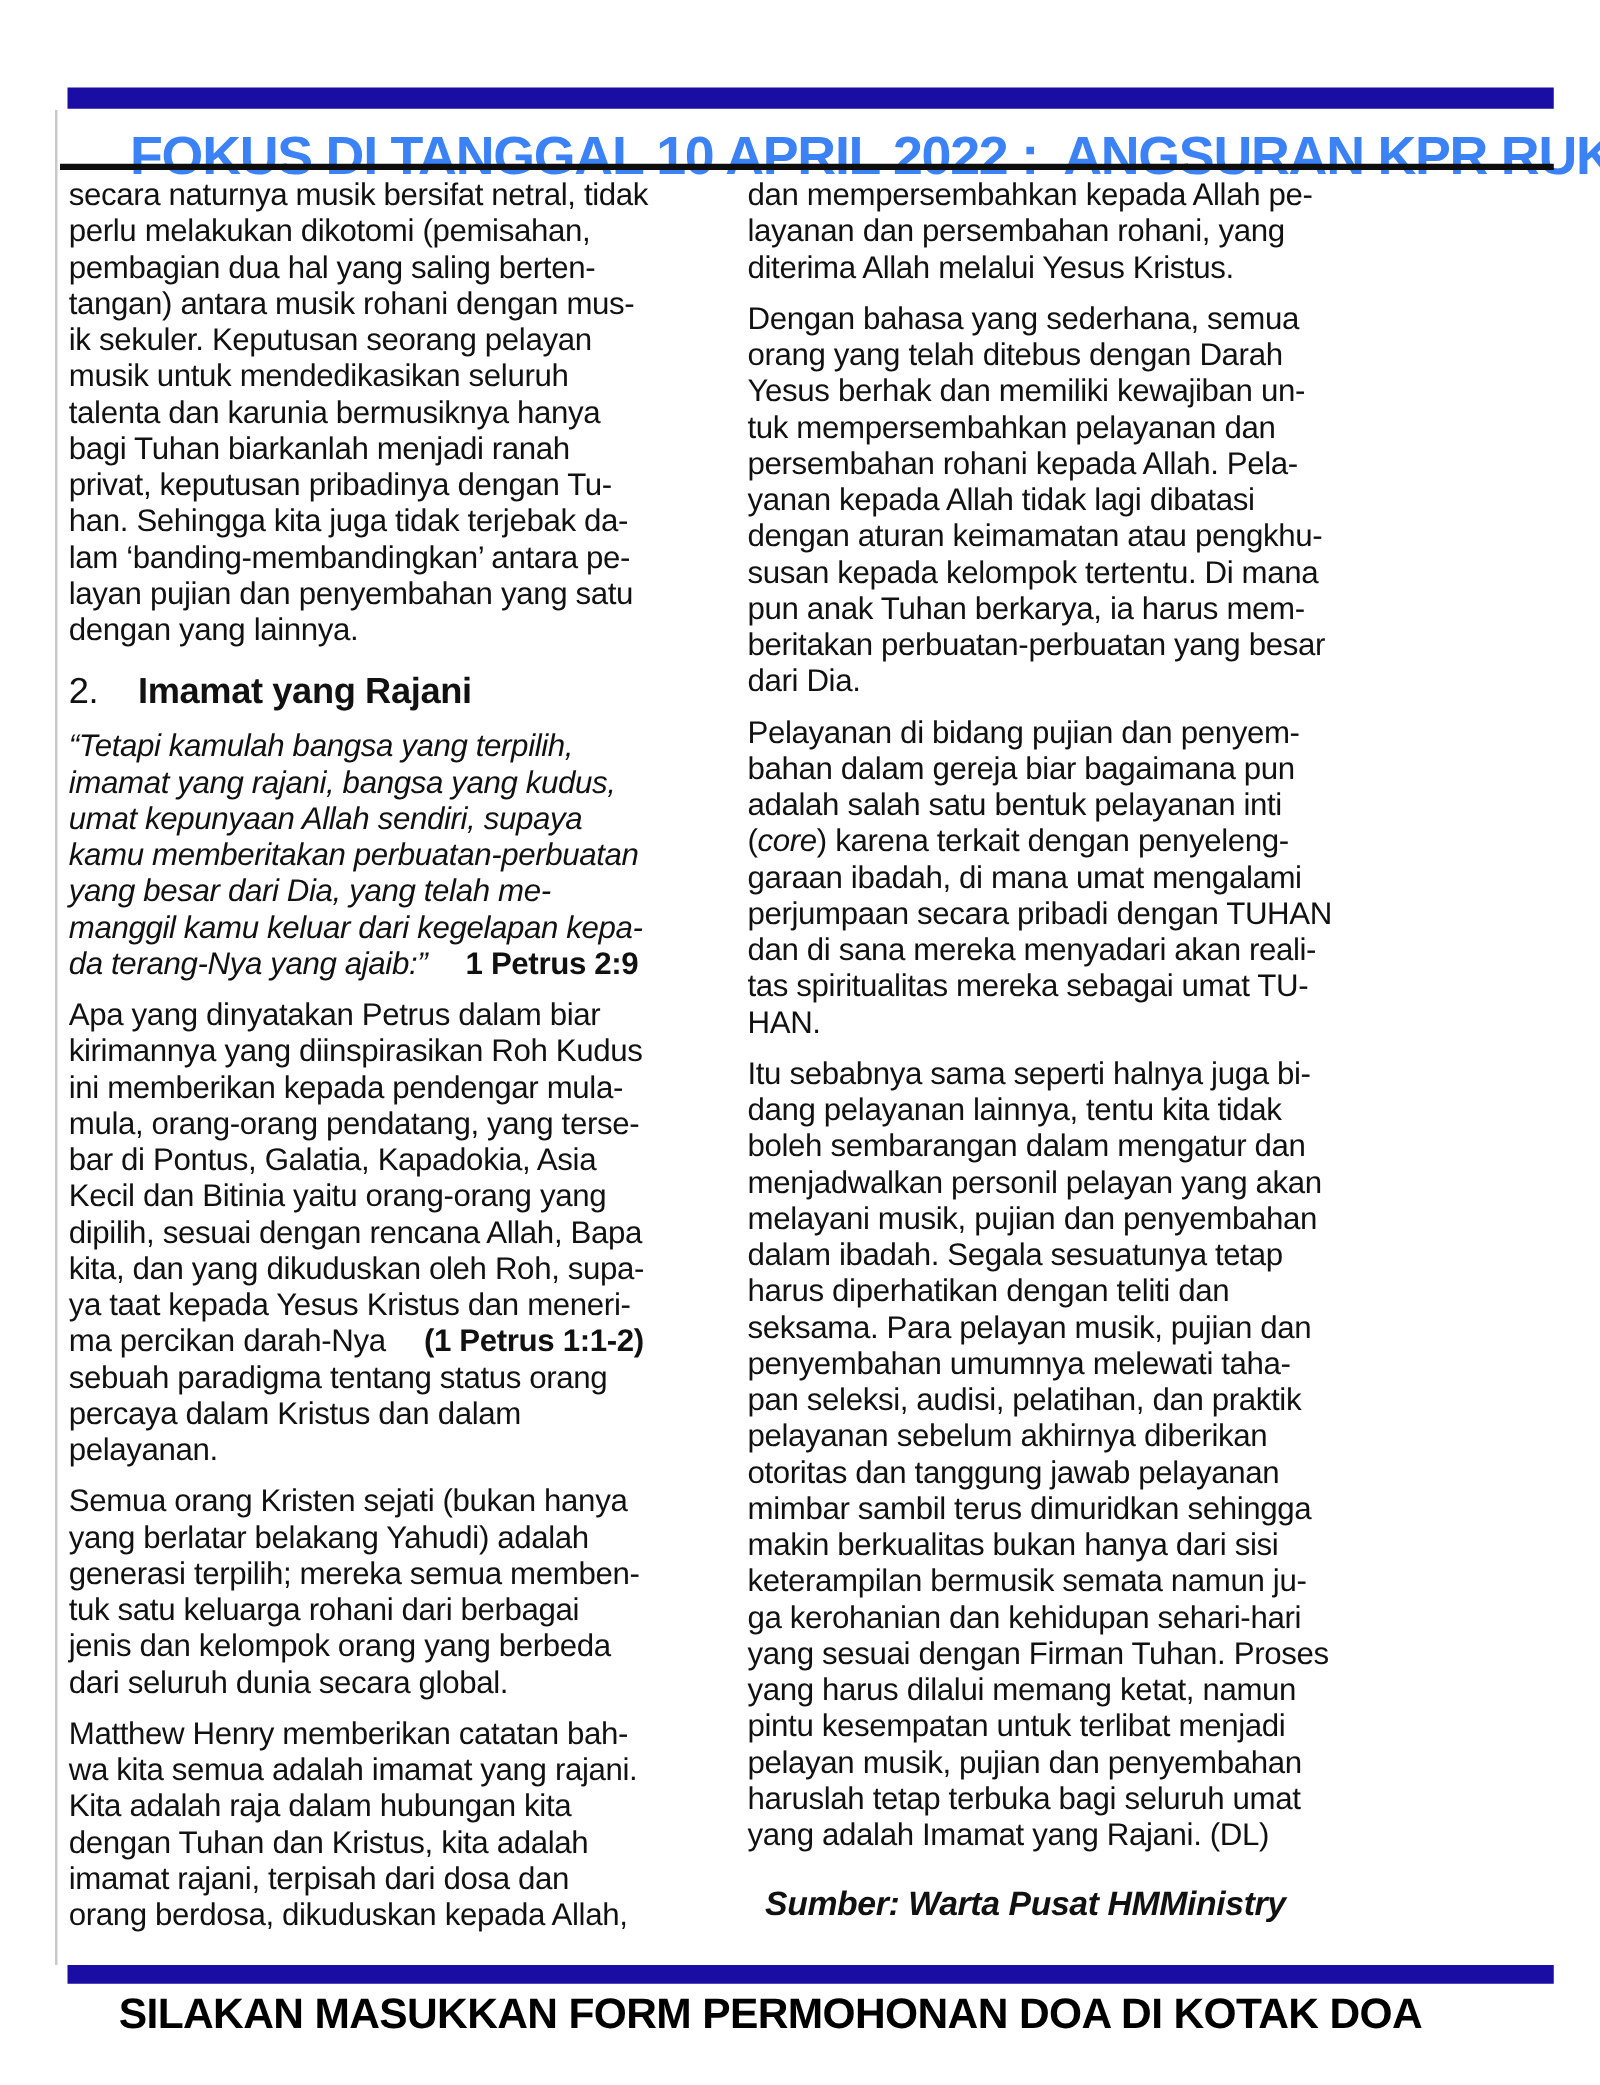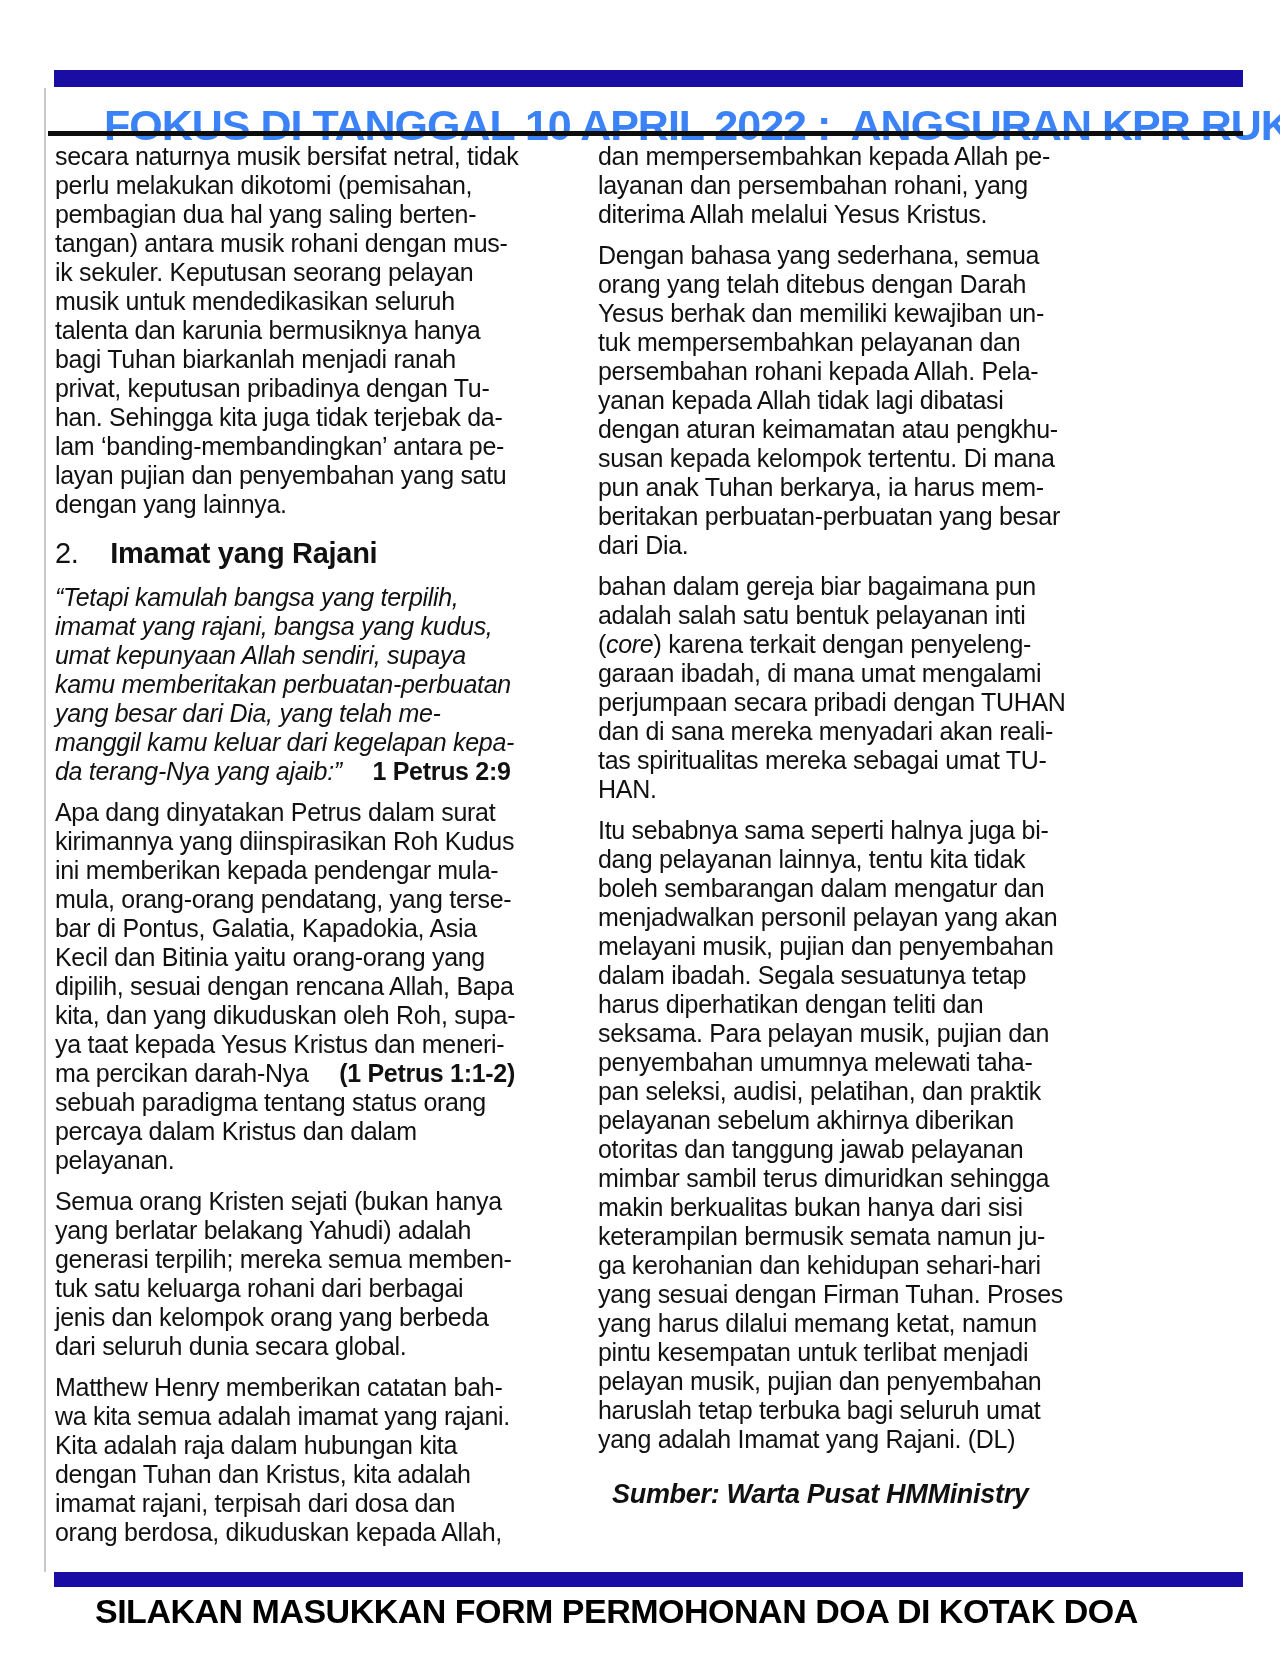--- a/index.html
+++ b/index.html
@@ -97,21 +97,21 @@
       <div class="block quote">
         <div class="line">“Tetapi kamulah bangsa yang terpilih,</div>
         <div class="line">imamat yang rajani, bangsa yang kudus,</div>
         <div class="line">umat kepunyaan Allah sendiri, supaya</div>
         <div class="line">kamu memberitakan perbuatan-perbuatan</div>
         <div class="line">yang besar dari Dia, yang telah me-</div>
         <div class="line">manggil kamu keluar dari kegelapan kepa-</div>
         <div class="line"><span class="seg-i">da terang-Nya yang ajaib:” </span><span class="seg-b">1 Petrus 2:9</span></div>
       </div>
       <div class="block paragraph">
-        <div class="line">Apa dang dinyatakan Petrus dalam surat</div>
+        <div class="line">Apa yang dinyatakan Petrus dalam biar</div>
         <div class="line">kirimannya yang diinspirasikan Roh Kudus</div>
         <div class="line">ini memberikan kepada pendengar mula-</div>
         <div class="line">mula, orang-orang pendatang, yang terse-</div>
         <div class="line">bar di Pontus, Galatia, Kapadokia, Asia</div>
         <div class="line">Kecil dan Bitinia yaitu orang-orang yang</div>
         <div class="line">dipilih, sesuai dengan rencana Allah, Bapa</div>
         <div class="line">kita, dan yang dikuduskan oleh Roh, supa-</div>
         <div class="line">ya taat kepada Yesus Kristus dan meneri-</div>
         <div class="line"><span class="seg-r">ma percikan darah-Nya </span><span class="seg-b">(1 Petrus 1:1-2)</span></div>
         <div class="line">sebuah paradigma tentang status orang</div>
@@ -148,20 +148,21 @@
         <div class="line">tuk mempersembahkan pelayanan dan</div>
         <div class="line">persembahan rohani kepada Allah. Pela-</div>
         <div class="line">yanan kepada Allah tidak lagi dibatasi</div>
         <div class="line">dengan aturan keimamatan atau pengkhu-</div>
         <div class="line">susan kepada kelompok tertentu. Di mana</div>
         <div class="line">pun anak Tuhan berkarya, ia harus mem-</div>
         <div class="line">beritakan perbuatan-perbuatan yang besar</div>
         <div class="line">dari Dia.</div>
       </div>
       <div class="block paragraph">
+        <div class="line">Pelayanan di bidang pujian dan penyem-</div>
         <div class="line">bahan dalam gereja biar bagaimana pun</div>
         <div class="line">adalah salah satu bentuk pelayanan inti</div>
         <div class="line"><span class="seg-r">(</span><span class="seg-i">core</span><span class="seg-r">) karena terkait dengan penyeleng-</span></div>
         <div class="line">garaan ibadah, di mana umat mengalami</div>
         <div class="line">perjumpaan secara pribadi dengan TUHAN</div>
         <div class="line">dan di sana mereka menyadari akan reali-</div>
         <div class="line">tas spiritualitas mereka sebagai umat TU-</div>
         <div class="line">HAN.</div>
       </div>
       <div class="block paragraph">

